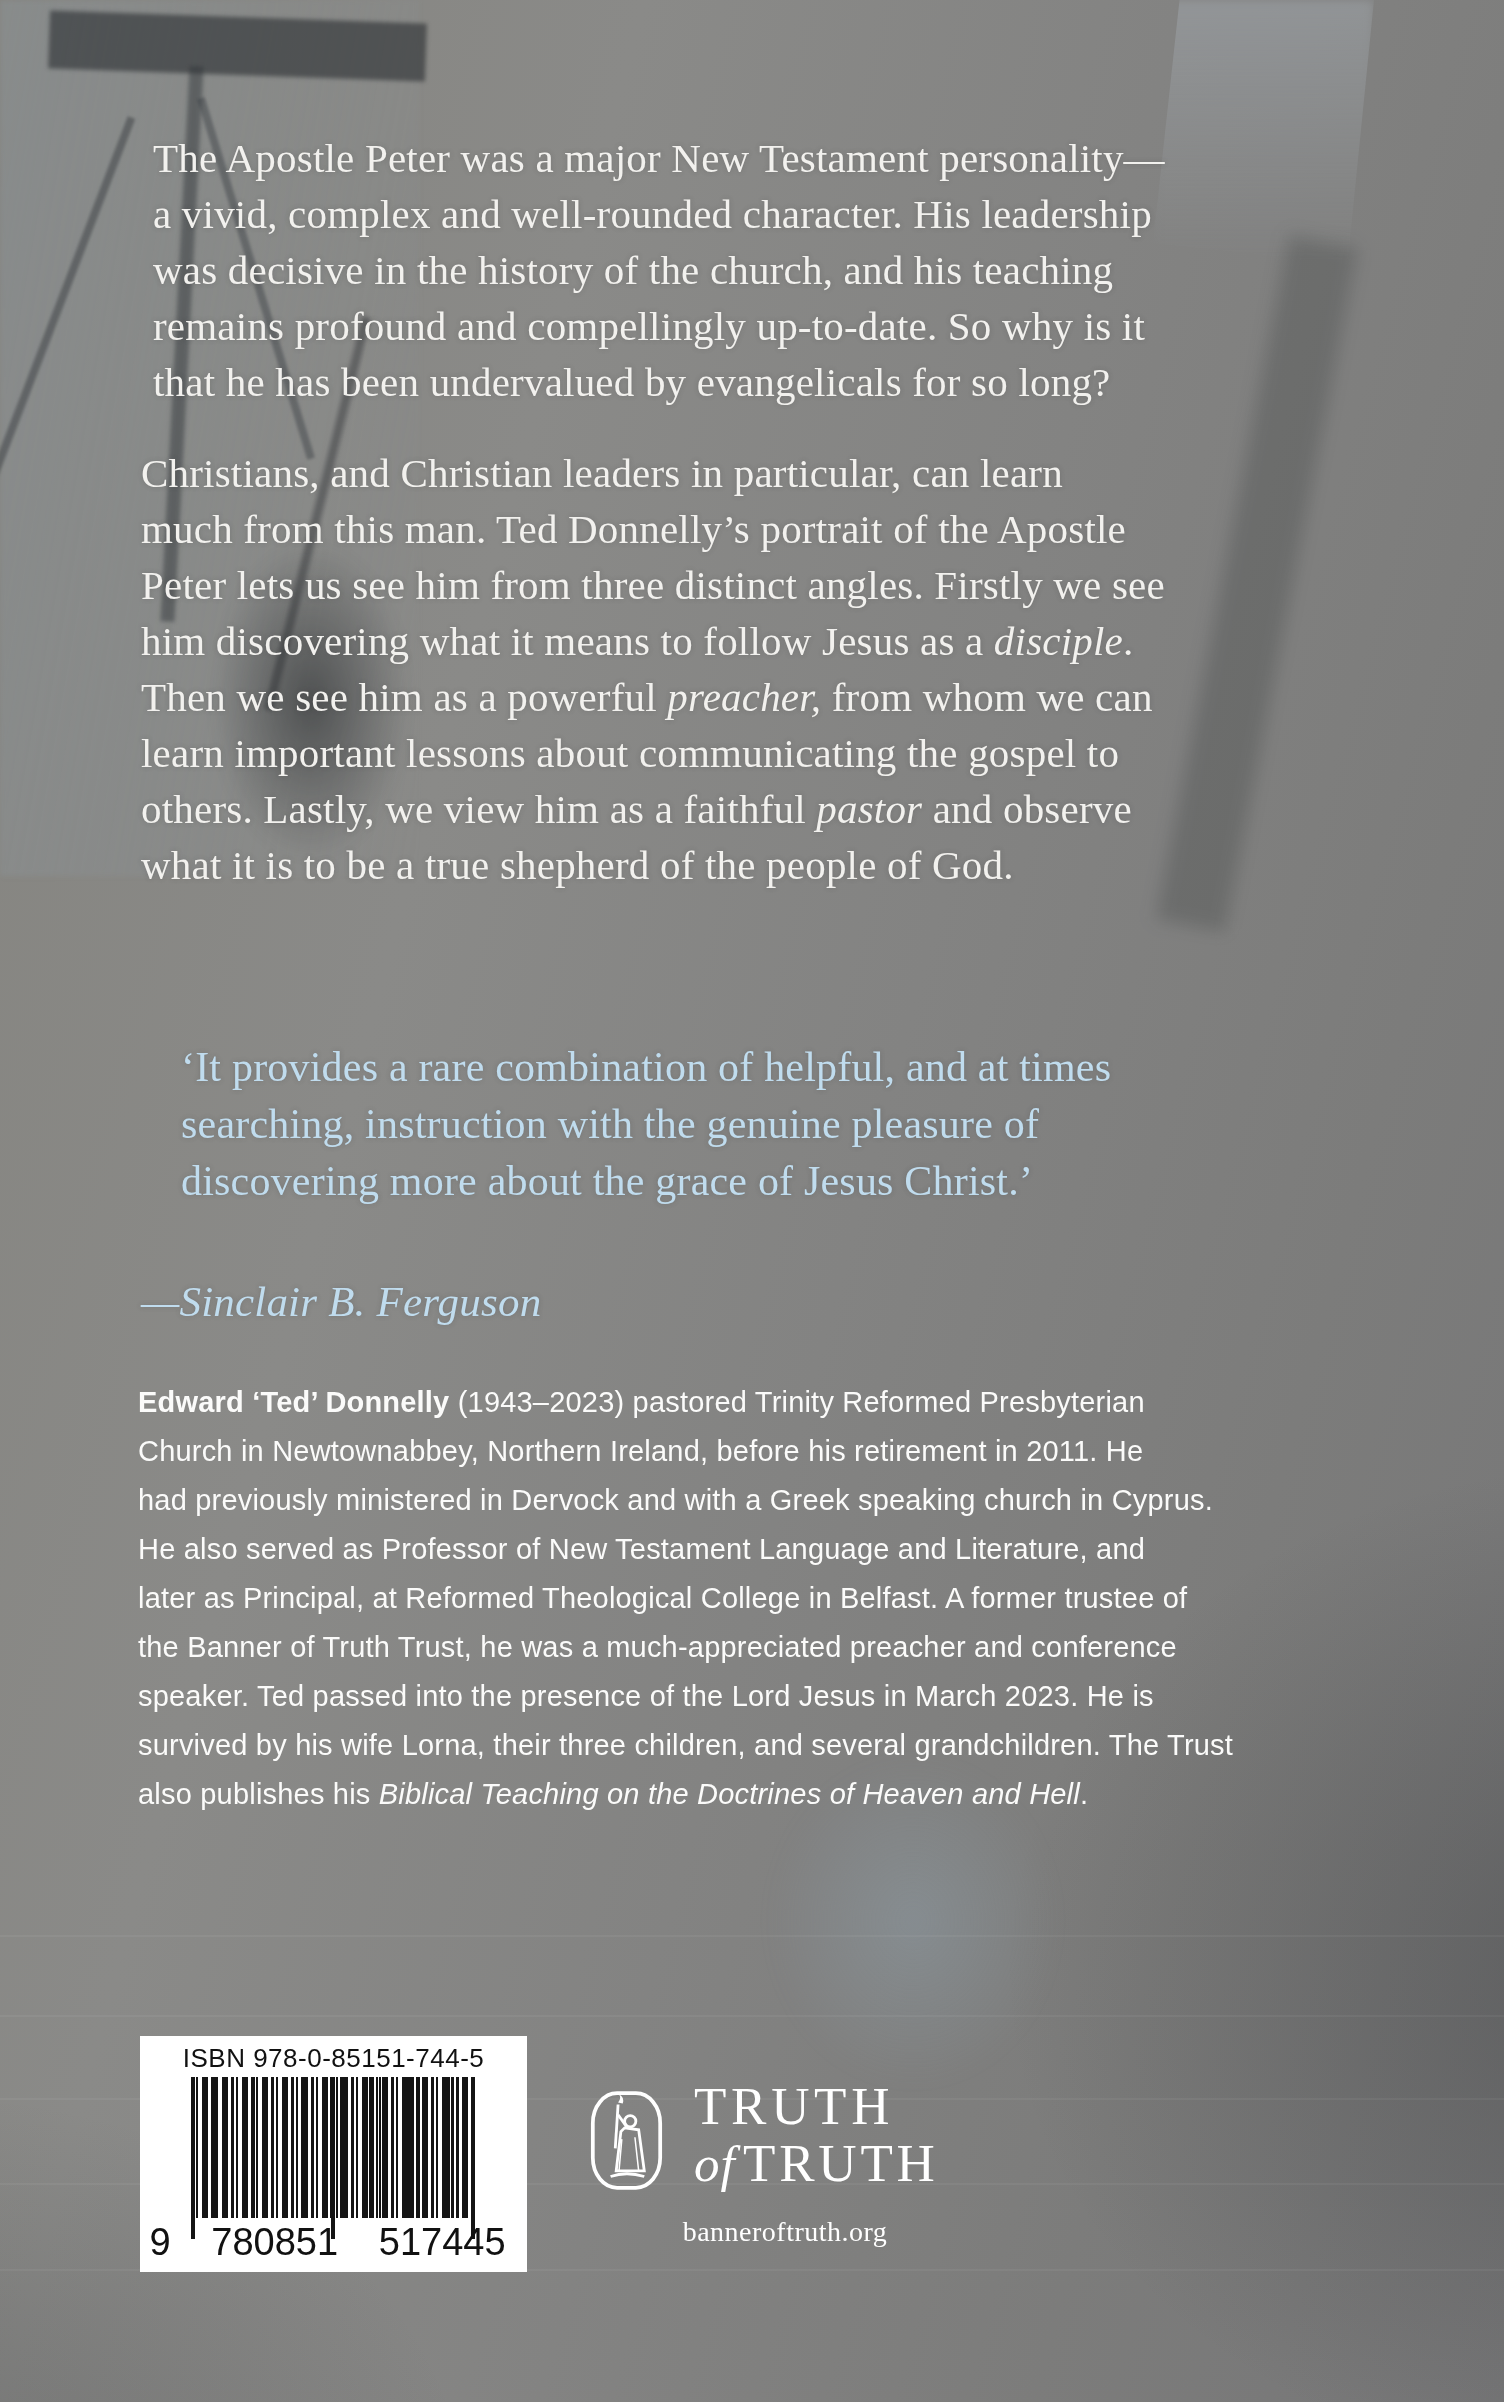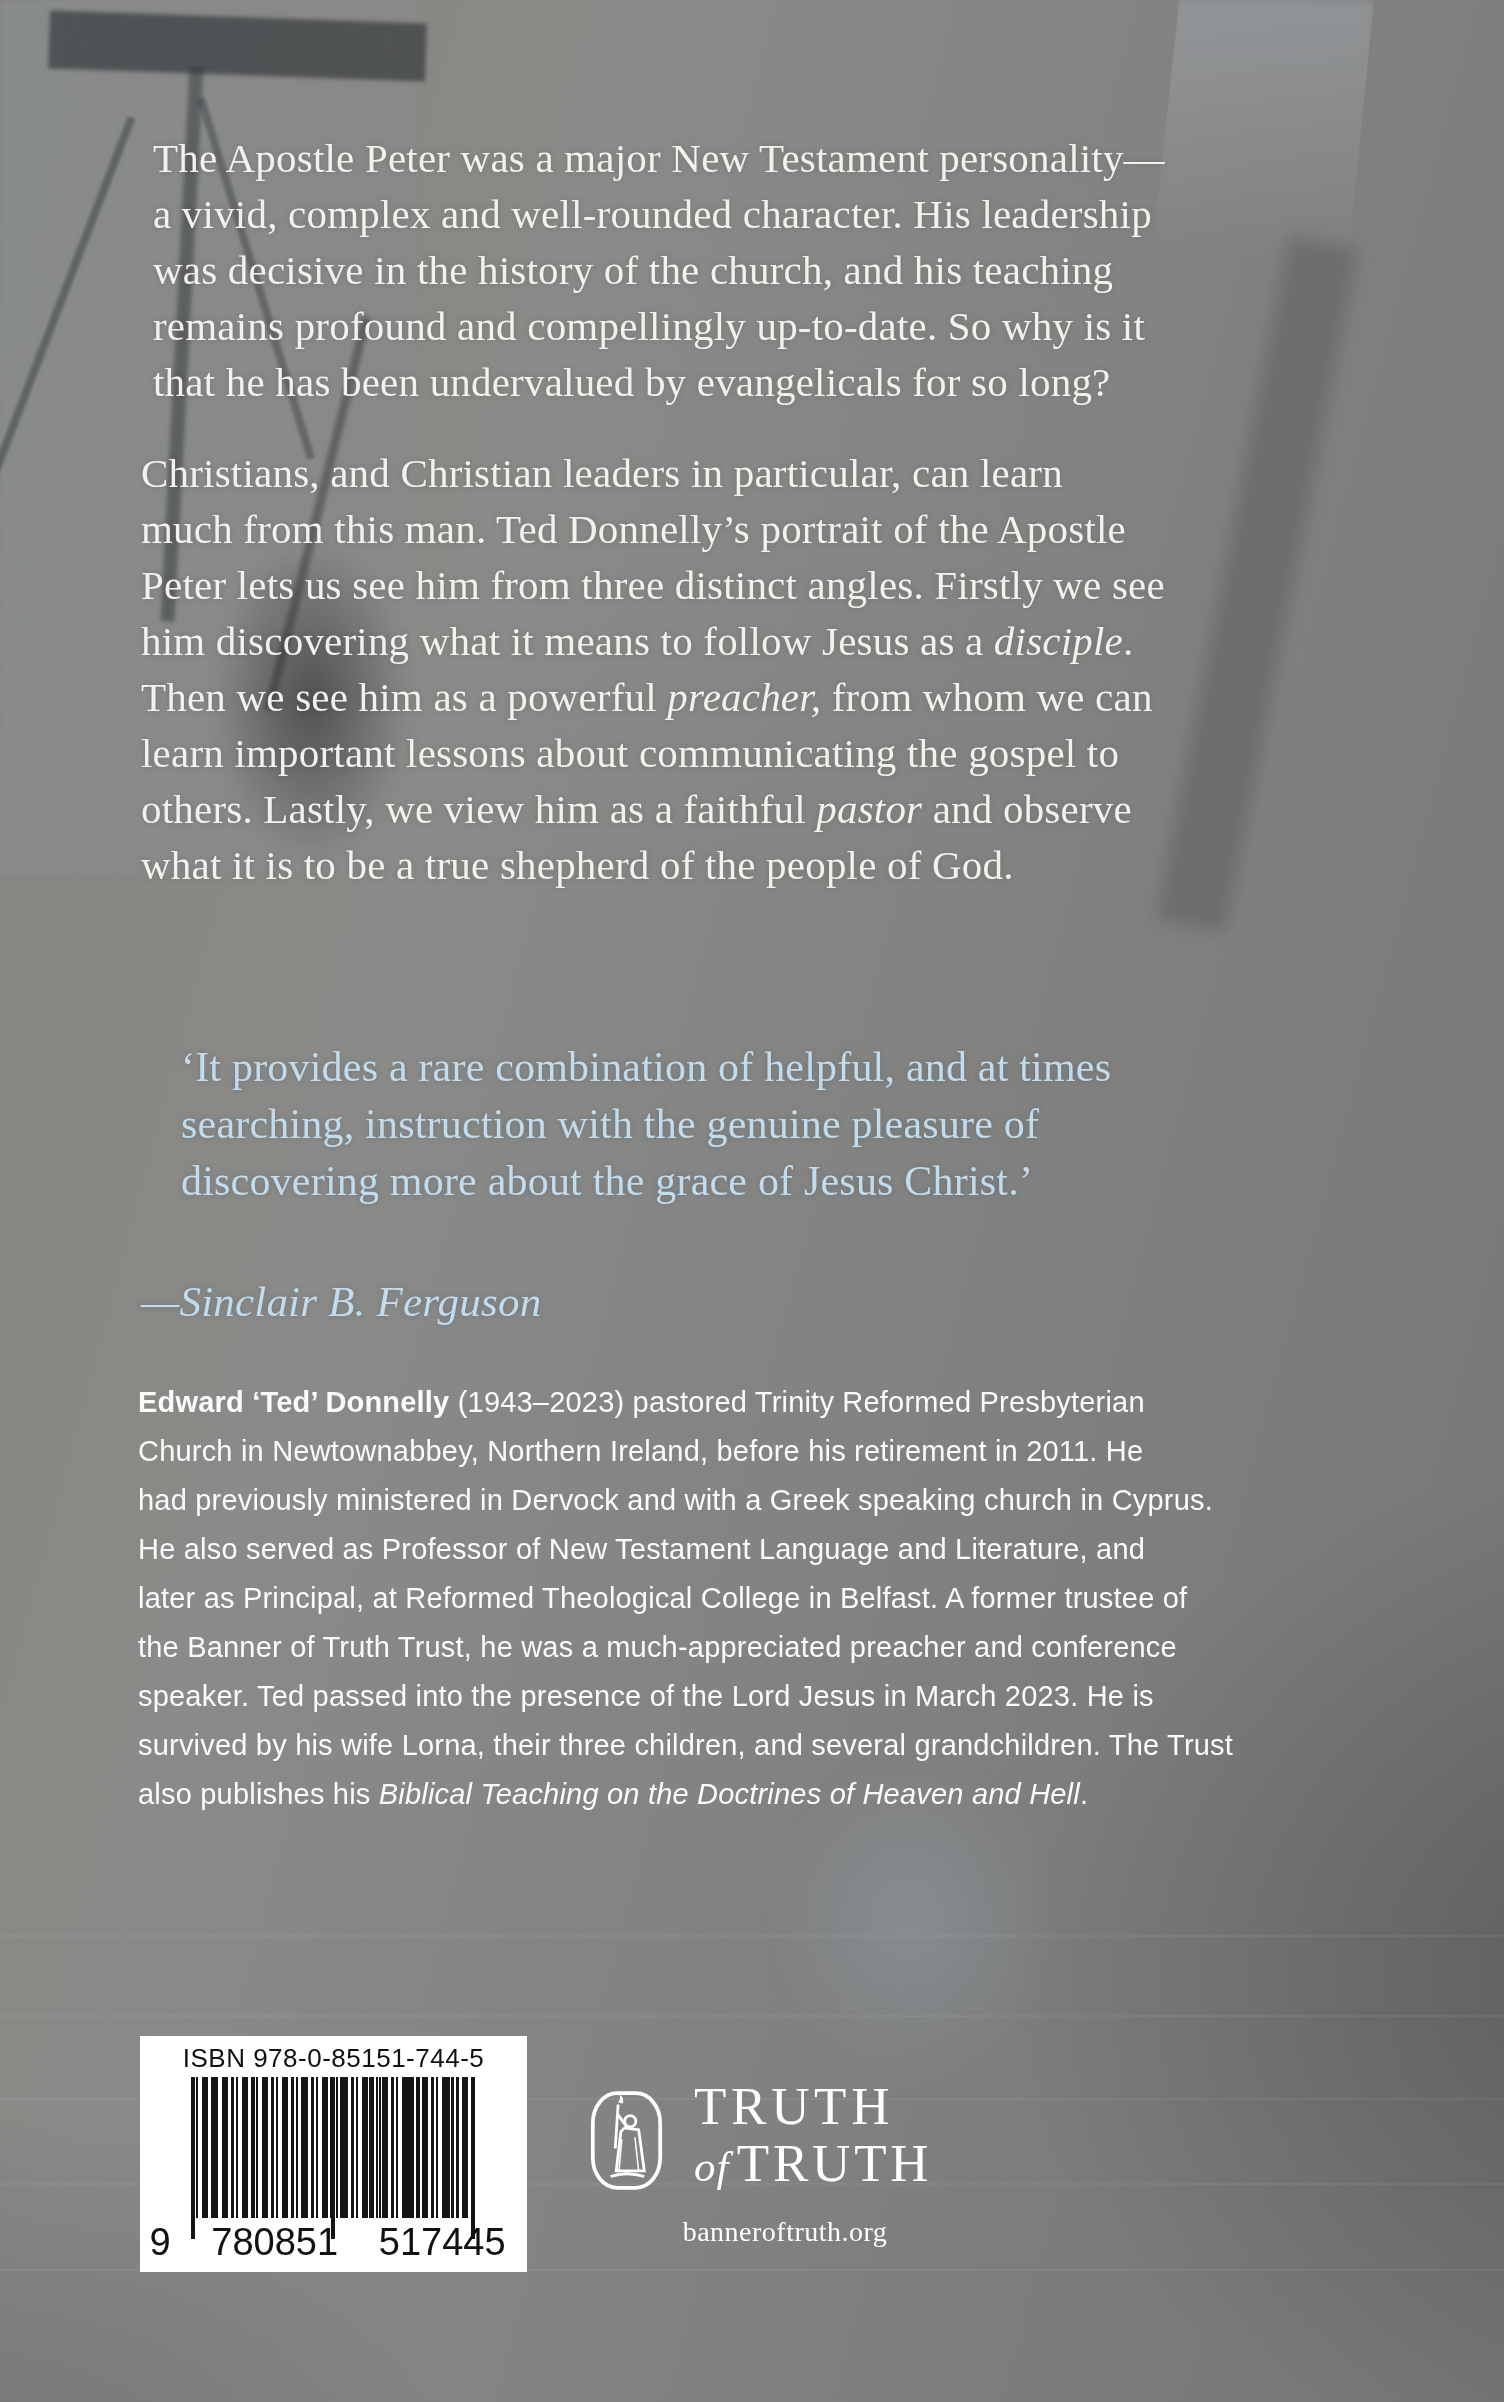--- a/index.html
+++ b/index.html
@@ -67,21 +67,21 @@
     position:absolute;left:7.5px;top:185px;width:360px;
     font-family:"Liberation Sans", sans-serif;color:#111;font-size:38px;
     display:flex;justify-content:space-between;padding:0 1.9px;box-sizing:border-box;
   }
   
   #logo{position:absolute;left:590px;top:2077px;width:358px;color:#fff;}
   #emblem{position:absolute;left:0;top:13px;width:73px;height:101px;}
   #logo-text{position:absolute;left:104px;top:0;width:254px;font-family:"Liberation Serif", serif;}
   #logo-line1{font-size:53px;letter-spacing:4.7px;line-height:58px;}
   #logo-line2{font-size:53px;letter-spacing:3.8px;line-height:56px;}
-  #logo-line2 .of{font-style:italic;font-size:43px;letter-spacing:0.9px;margin-right:7.5px;}
+  #logo-line2 .of{font-style:italic;font-size:51px;letter-spacing:0.9px;margin-right:7.5px;}
   #logo-site{position:absolute;left:16px;top:139px;width:358px;text-align:center;font-size:28px;letter-spacing:0.5px;}
   
   #credits{
     position:absolute;left:142px;top:2292px;color:#21201e;
     font-size:26px;line-height:36px;
   }
 </style>
 </head>
 <body>
 

